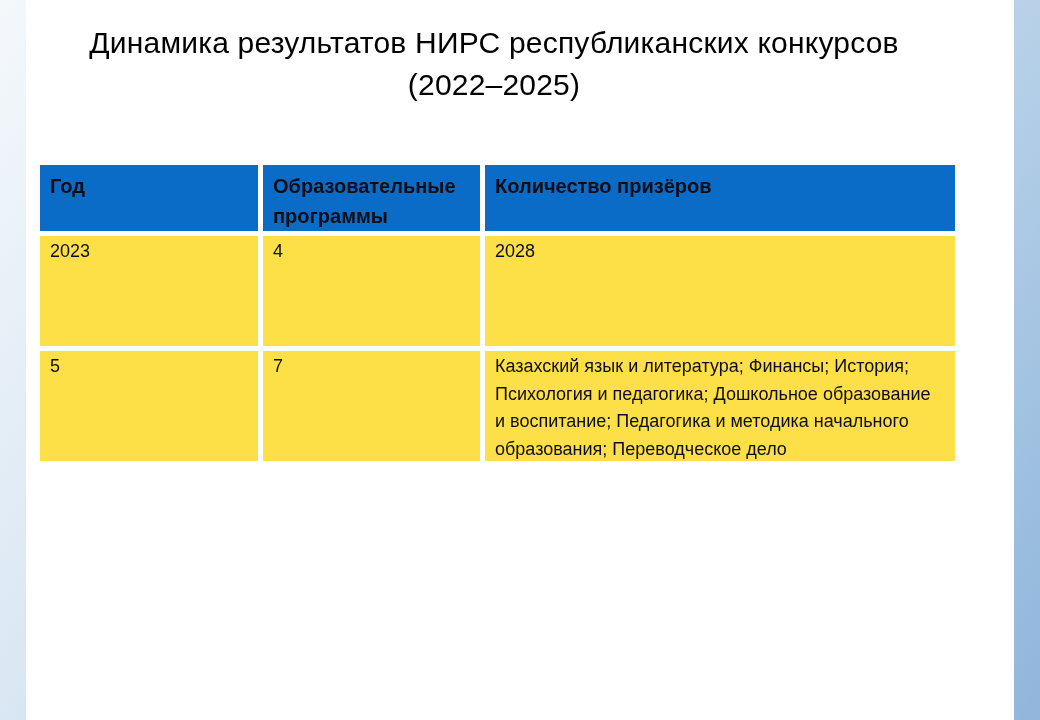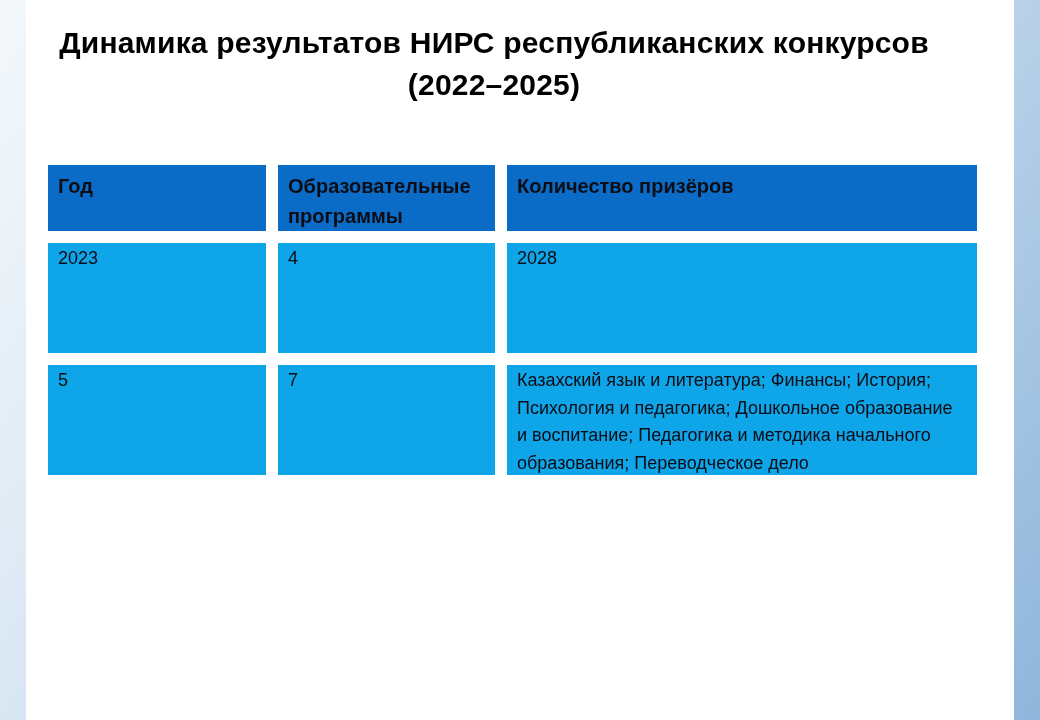--- a/index.html
+++ b/index.html
@@ -14,48 +14,48 @@
     position: absolute;
     left: 26px; top: 0;
     width: 988px; height: 720px;
     background: #ffffff;
   }
   .title {
     position: absolute;
     left: 26px; top: 22px;
     width: 936px;
     text-align: center;
-    font-weight: bold;
+    font-weight: normal;
     font-size: 30px;
     line-height: 42px;
     color: #000000;
     letter-spacing: 0.2px;
   }
   .grid-table {
     position: absolute;
-    left: 48px; top: 165px;
+    left: 40px; top: 165px;
     display: grid;
     grid-template-columns: 218px 217px 470px;
     grid-template-rows: 66px 110px 110px 110px;
-    gap: 12px;
+    gap: 5px;
     background: transparent;
   }
   .cell {
     color: #0d0d15;
     overflow: hidden;
   }
   .th {
     background: #0b6cc7;
     font-weight: bold;
     font-size: 20px;
     line-height: 30px;
     padding: 6px 10px 0 10px;
   }
   .td {
-    background: #0ea5e9;
+    background: #fde047;
     font-size: 18px;
     line-height: 27.5px;
     padding: 2px 20px 0 10px;
   }
 </style>
 </head>
 <body>
 
 <div class="panel"></div>
 

